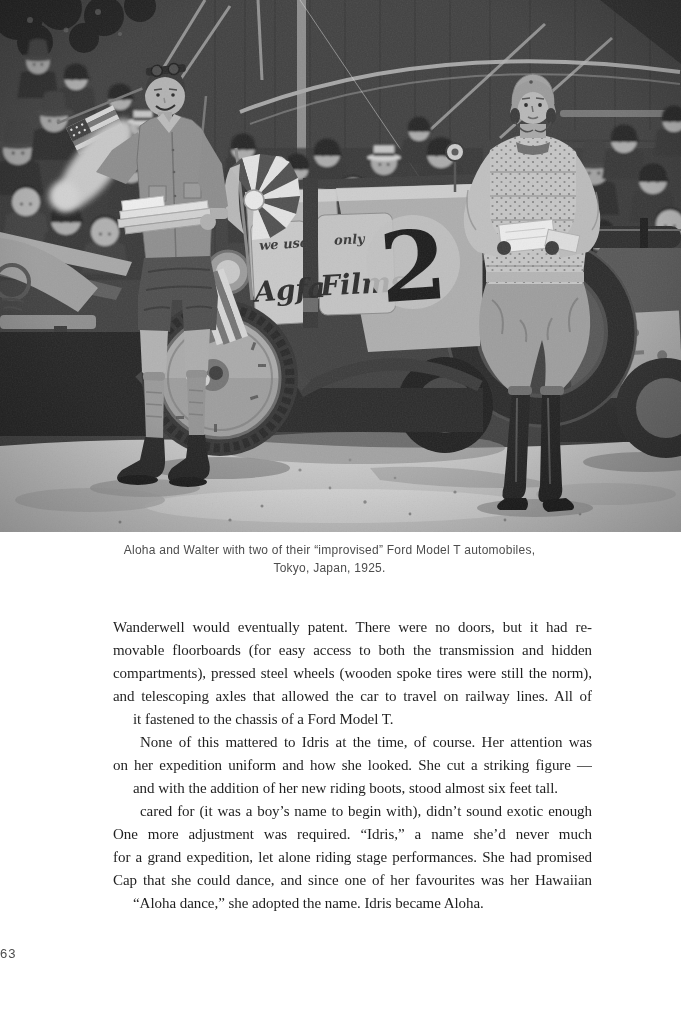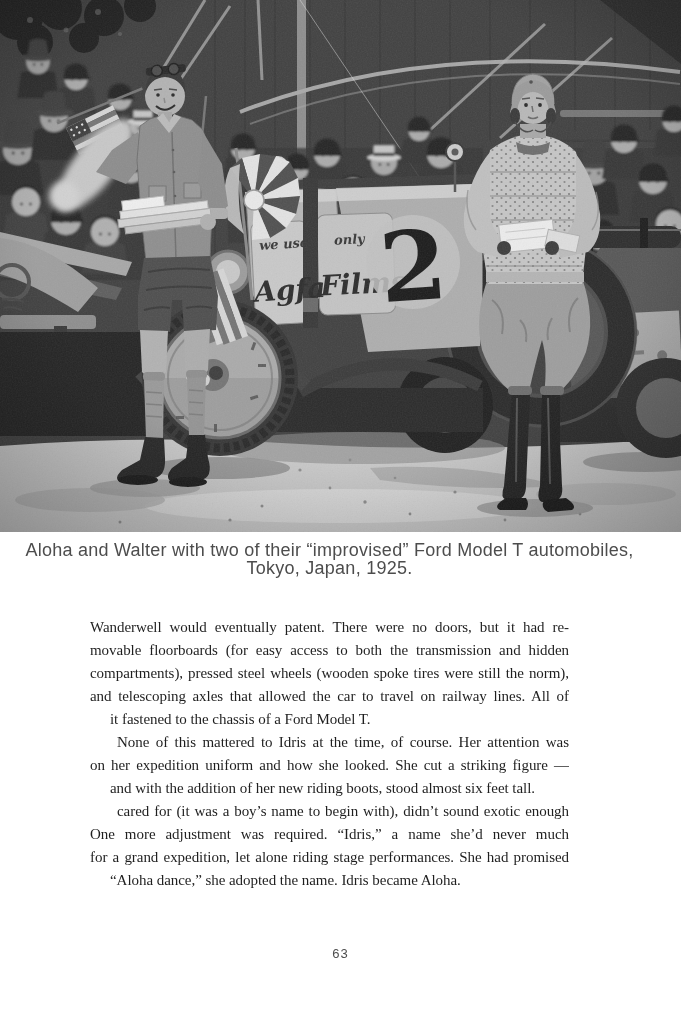--- a/index.html
+++ b/index.html
@@ -2,27 +2,27 @@
 <html><head>
 <meta charset="utf-8">
 <style>
   html,body{margin:0;padding:0;background:#ffffff;}
   .page{position:relative;width:681px;height:1024px;background:#ffffff;overflow:hidden;
         font-family:"Liberation Serif","DejaVu Serif",serif;}
   .photo{position:absolute;left:0;top:0;width:681px;height:532px;margin:0;}
   .photo svg{display:block;}
   .caption{position:absolute;left:0;top:541px;width:659px;text-align:center;
            font-family:"Liberation Sans","DejaVu Sans",sans-serif;
-           font-size:18px;line-height:18px;color:#4d4d4d;letter-spacing:0.25px;}
-  .body-text{position:absolute;left:90px;top:616px;width:479px;
+           font-size:12px;line-height:18px;color:#4d4d4d;letter-spacing:0.25px;}
+  .body-text{position:absolute;left:113px;top:616px;width:479px;
              font-size:15px;line-height:23px;color:#1f1f1f;letter-spacing:-0.05px;}
   .line{height:23px;overflow:hidden;text-align:justify;text-align-last:justify;}
   .line.last{text-align-last:left;margin-left:20px;}
   .para.indent .line:first-child{text-indent:27px;}
-  .folio{position:absolute;left:0;top:946px;width:681px;text-align:center;
+  .folio{position:absolute;left:0;top:946px;width:681px;
          font-family:"Liberation Sans","DejaVu Sans",sans-serif;
          font-size:13px;color:#4d4d4d;letter-spacing:1px;}
   .script{font-style:italic;font-weight:bold;}
 </style>
 </head>
 <body>
 
 <div class="page">
 
   <figure class="photo">
@@ -481,19 +481,20 @@
       </div>
       <div class="para indent">
         <div class="line">None of this mattered to Idris at the time, of course. Her attention was</div>
         <div class="line">on her expedition uniform and how she looked. She cut a striking figure —</div>
         <div class="line last">and with the addition of her new riding boots, stood almost six feet tall.</div>
       </div>
       <div class="para indent">
         <div class="line">cared for (it was a boy’s name to begin with), didn’t sound exotic enough</div>
         <div class="line">One more adjustment was required. “Idris,” a name she’d never much</div>
         <div class="line">for a grand expedition, let alone riding stage performances. She had promised</div>
+        <div class="line">Cap that she could dance, and since one of her favourites was her Hawaiian</div>
         <div class="line last">“Aloha dance,” she adopted the name. Idris became Aloha.</div>
       </div>
     </main>
 
   <footer class="folio">63</footer>
 
 </div>
 
 </body></html>

